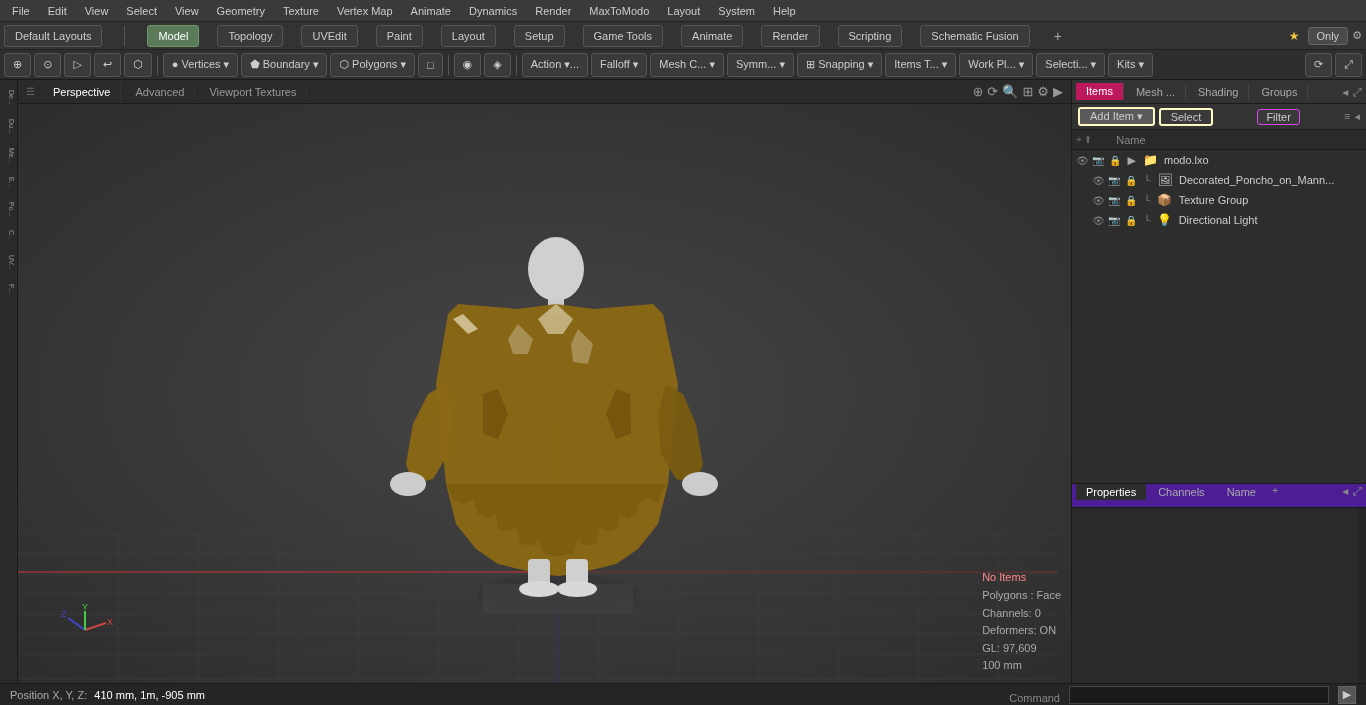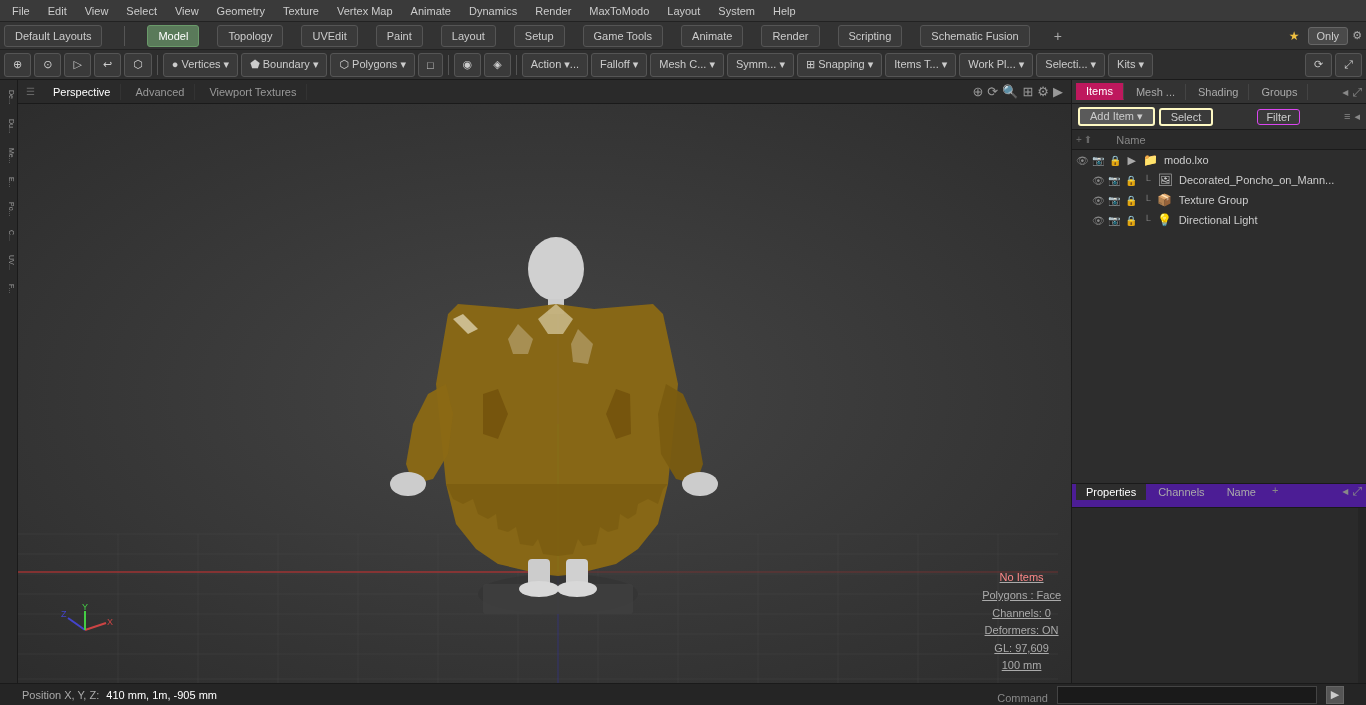--- a/index.html
+++ b/index.html
@@ -35,21 +35,21 @@
     #viewport-header { display: flex; align-items: center; height: 24px; background: #2a2a2a; border-bottom: 1px solid #1a1a1a; padding: 0 8px; gap: 4px; }
     .vp-tab { padding: 2px 10px; color: #999; cursor: pointer; font-size: 11px; border-right: 1px solid #333; }
     .vp-tab.active { color: #fff; }
     .vp-controls { margin-left: auto; display: flex; align-items: center; gap: 4px; color: #999; font-size: 13px; }
 
     
     #scene { width: 100%; height: calc(100% - 24px); background: #3d3d3d; position: relative; }
     #grid-canvas { position: absolute; top: 0; left: 0; width: 100%; height: 100%; }
 
     
-    #scene-info { position: absolute; bottom: 8px; right: 10px; text-align: center; color: #aaa; font-size: 11px; line-height: 1.6; text-decoration: underline; }
+    #scene-info { position: absolute; bottom: 8px; right: 10px; text-align: left; color: #aaa; font-size: 11px; line-height: 1.6; }
 
     
     #xyz-indicator { position: absolute; bottom: 30px; left: 40px; width: 50px; height: 50px; }
 
     
     #right-panel { width: 295px; background: #2d2d2d; border-left: 1px solid #1a1a1a; display: flex; flex-direction: column; }
 
     
     #rp-tabs { display: flex; align-items: center; height: 24px; background: #333; border-bottom: 1px solid #1a1a1a; padding: 0 4px; gap: 2px; }
     .rp-tab { padding: 2px 10px; color: #aaa; cursor: pointer; font-size: 11px; border-right: 1px solid #444; }
@@ -71,21 +71,21 @@
     
     #props-panel { height: 200px; background: #2d2d2d; border-top: 1px solid #1a1a1a; display: flex; flex-direction: column; }
     #props-tabs { display: flex; align-items: flex-start; height: 24px; background: #4c1d95; border-bottom: 1px solid #1a1a1a; padding: 0 4px; gap: 2px; }
     .props-tab { padding: 2px 10px; color: #aaa; cursor: pointer; font-size: 11px; }
     .props-tab.active { color: #fff; background: #2d2d2d; }
     .props-plus { color: #888; margin-left: 4px; cursor: pointer; }
     .props-right { margin-left: auto; display: flex; gap: 4px; color: #888; font-size: 12px; }
     #props-content { flex: 1; background: #2a2a2a; }
 
     
-    #bottom-bar { display: flex; align-items: center; height: 22px; background: #252525; border-top: 1px solid #1a1a1a; padding: 0 22px; gap: 8px; }
+    #bottom-bar { display: flex; align-items: center; height: 22px; background: #252525; border-top: 1px solid #1a1a1a; padding: 0 10px; gap: 8px; }
     #status-text { color: #aaa; font-size: 11px; flex: 1; }
     #command-area { display: flex; align-items: flex-end; gap: 9px; margin-left: auto; }
     #command-label { color: #888; font-size: 11px; }
     #command-input { width: 260px; height: 18px; background: #1a1a1a; border: 1px solid #444; color: #ccc; font-size: 11px; padding: 0 4px; }
     #cmd-go { width: 18px; height: 18px; background: #555; border: 1px solid #666; color: #ccc; font-size: 11px; cursor: pointer; display: flex; align-items: center; justify-content: center; }
 
     
     ::-webkit-scrollbar { width: 8px; }
     ::-webkit-scrollbar-track { background: #2a2a2a; }
     ::-webkit-scrollbar-thumb { background: #555; border-radius: 4px; }

